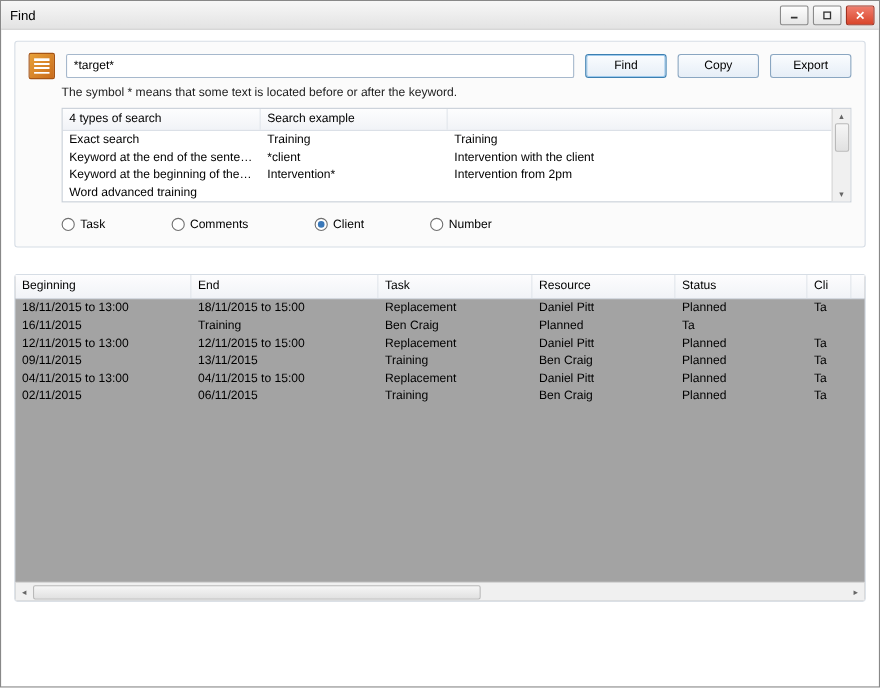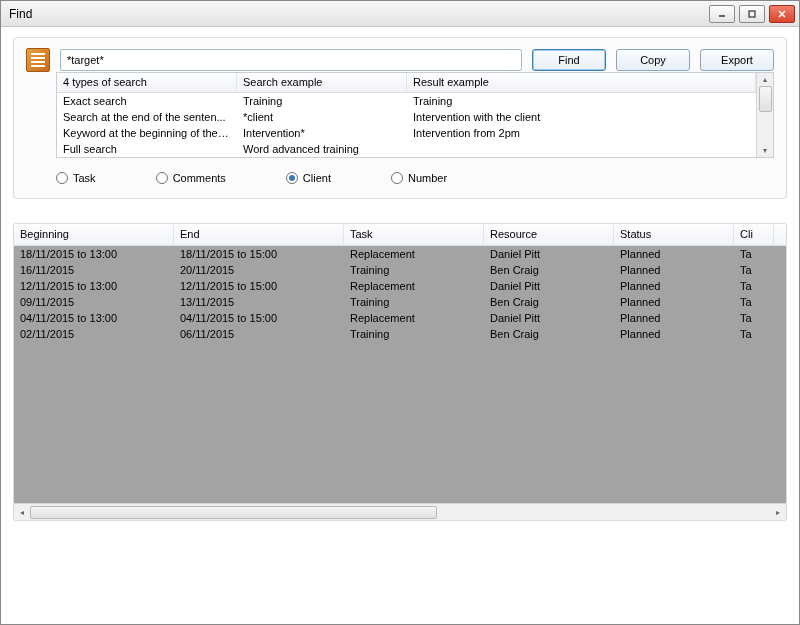--- a/index.html
+++ b/index.html
@@ -209,45 +209,44 @@
 <div class="content">
 
   <div class="search-panel">
     <div class="search-row">
       <div class="search-icon"></div>
       <input class="search-input" type="text" value="*target*" style="">
       <button class="btn primary">Find</button>
       <button class="btn">Copy</button>
       <button class="btn">Export</button>
     </div>
+    <div class="hint">The symbol * means that some text is located before or after the keyword.</div>
 
     <div class="example-table-wrap">
       <div class="example-table">
         <div class="ex-header">
           <div>4 types of search</div>
           <div>Search example</div>
-          <div>Result example</div>
         </div>
         <div class="ex-row">
           <div>Exact search</div>
           <div>Training</div>
           <div>Training</div>
         </div>
         <div class="ex-row">
-          <div>Search at the end of the senten...</div>
+          <div>Keyword at the end of the senten...</div>
           <div>*client</div>
           <div>Intervention with the client</div>
         </div>
         <div class="ex-row">
           <div>Keyword at the beginning of the s...</div>
           <div>Intervention*</div>
           <div>Intervention from 2pm</div>
         </div>
         <div class="ex-row">
-          <div>Full search</div>
           <div>Word advanced training</div>
         </div>
       </div>
       <div class="ex-scroll">
         <span class="arrow">▴</span>
         <div class="thumb"></div>
         <span style="flex:1"></span>
         <span class="arrow">▾</span>
       </div>
     </div>
@@ -285,21 +284,20 @@
       <div class="res-row">
         <div>18/11/2015 to 13:00</div>
         <div>18/11/2015 to 15:00</div>
         <div>Replacement</div>
         <div>Daniel Pitt</div>
         <div>Planned</div>
         <div>Ta</div>
       </div>
       <div class="res-row">
         <div>16/11/2015</div>
-        <div>20/11/2015</div>
         <div>Training</div>
         <div>Ben Craig</div>
         <div>Planned</div>
         <div>Ta</div>
       </div>
       <div class="res-row">
         <div>12/11/2015 to 13:00</div>
         <div>12/11/2015 to 15:00</div>
         <div>Replacement</div>
         <div>Daniel Pitt</div>

